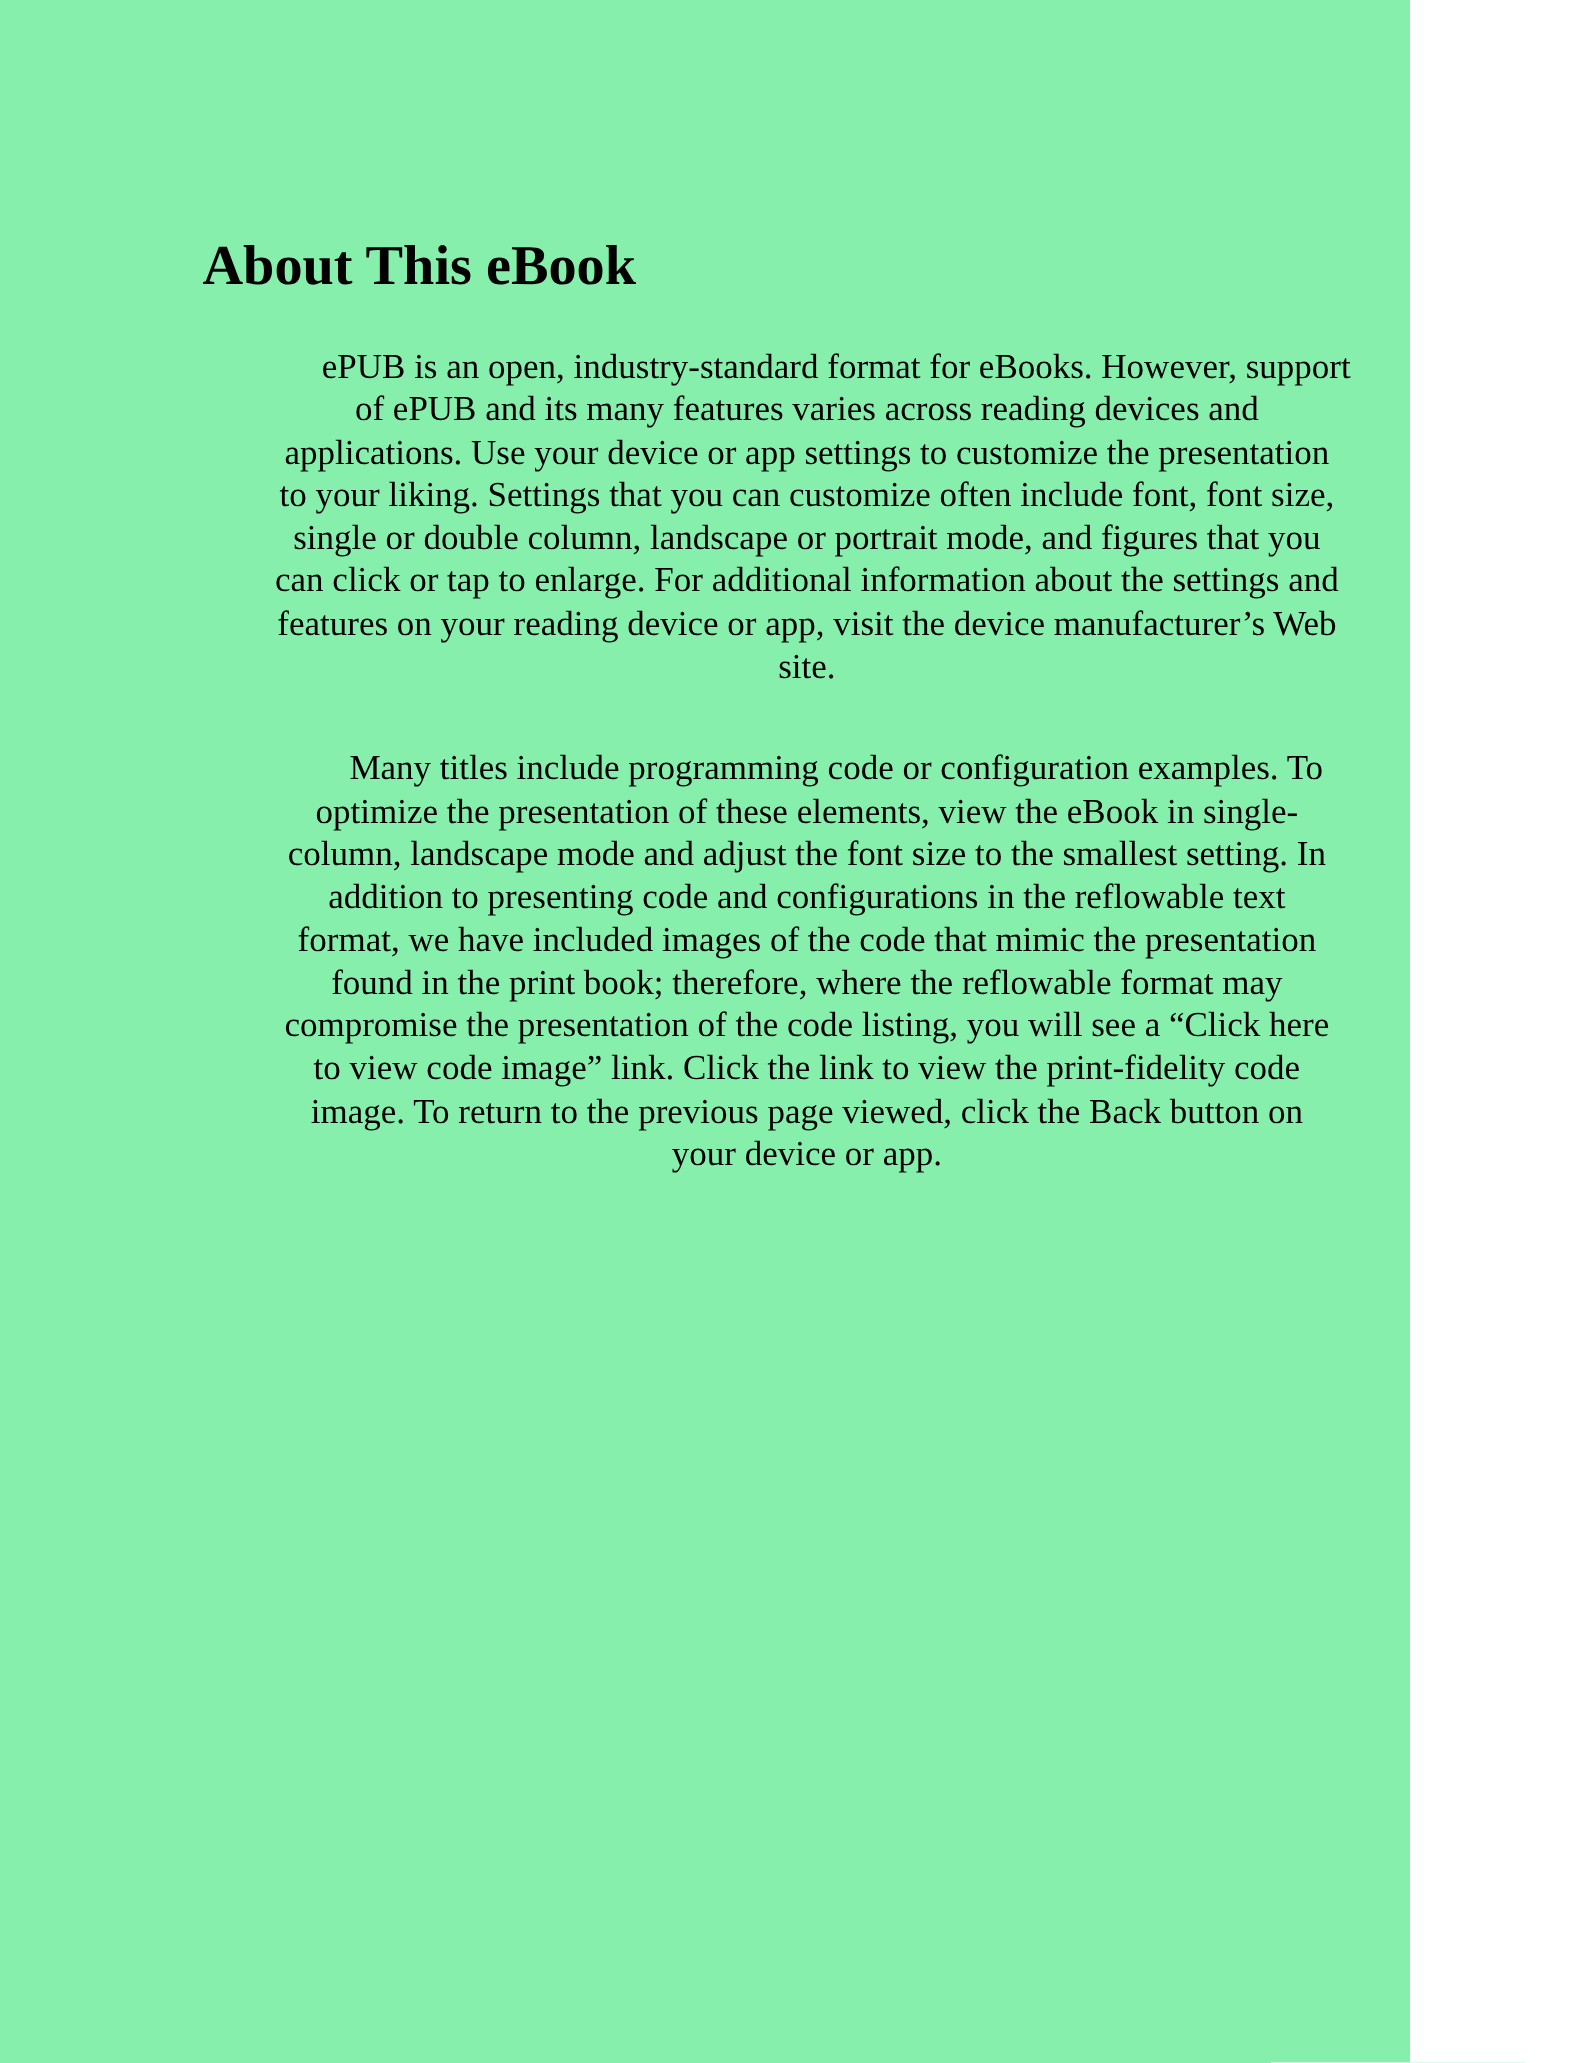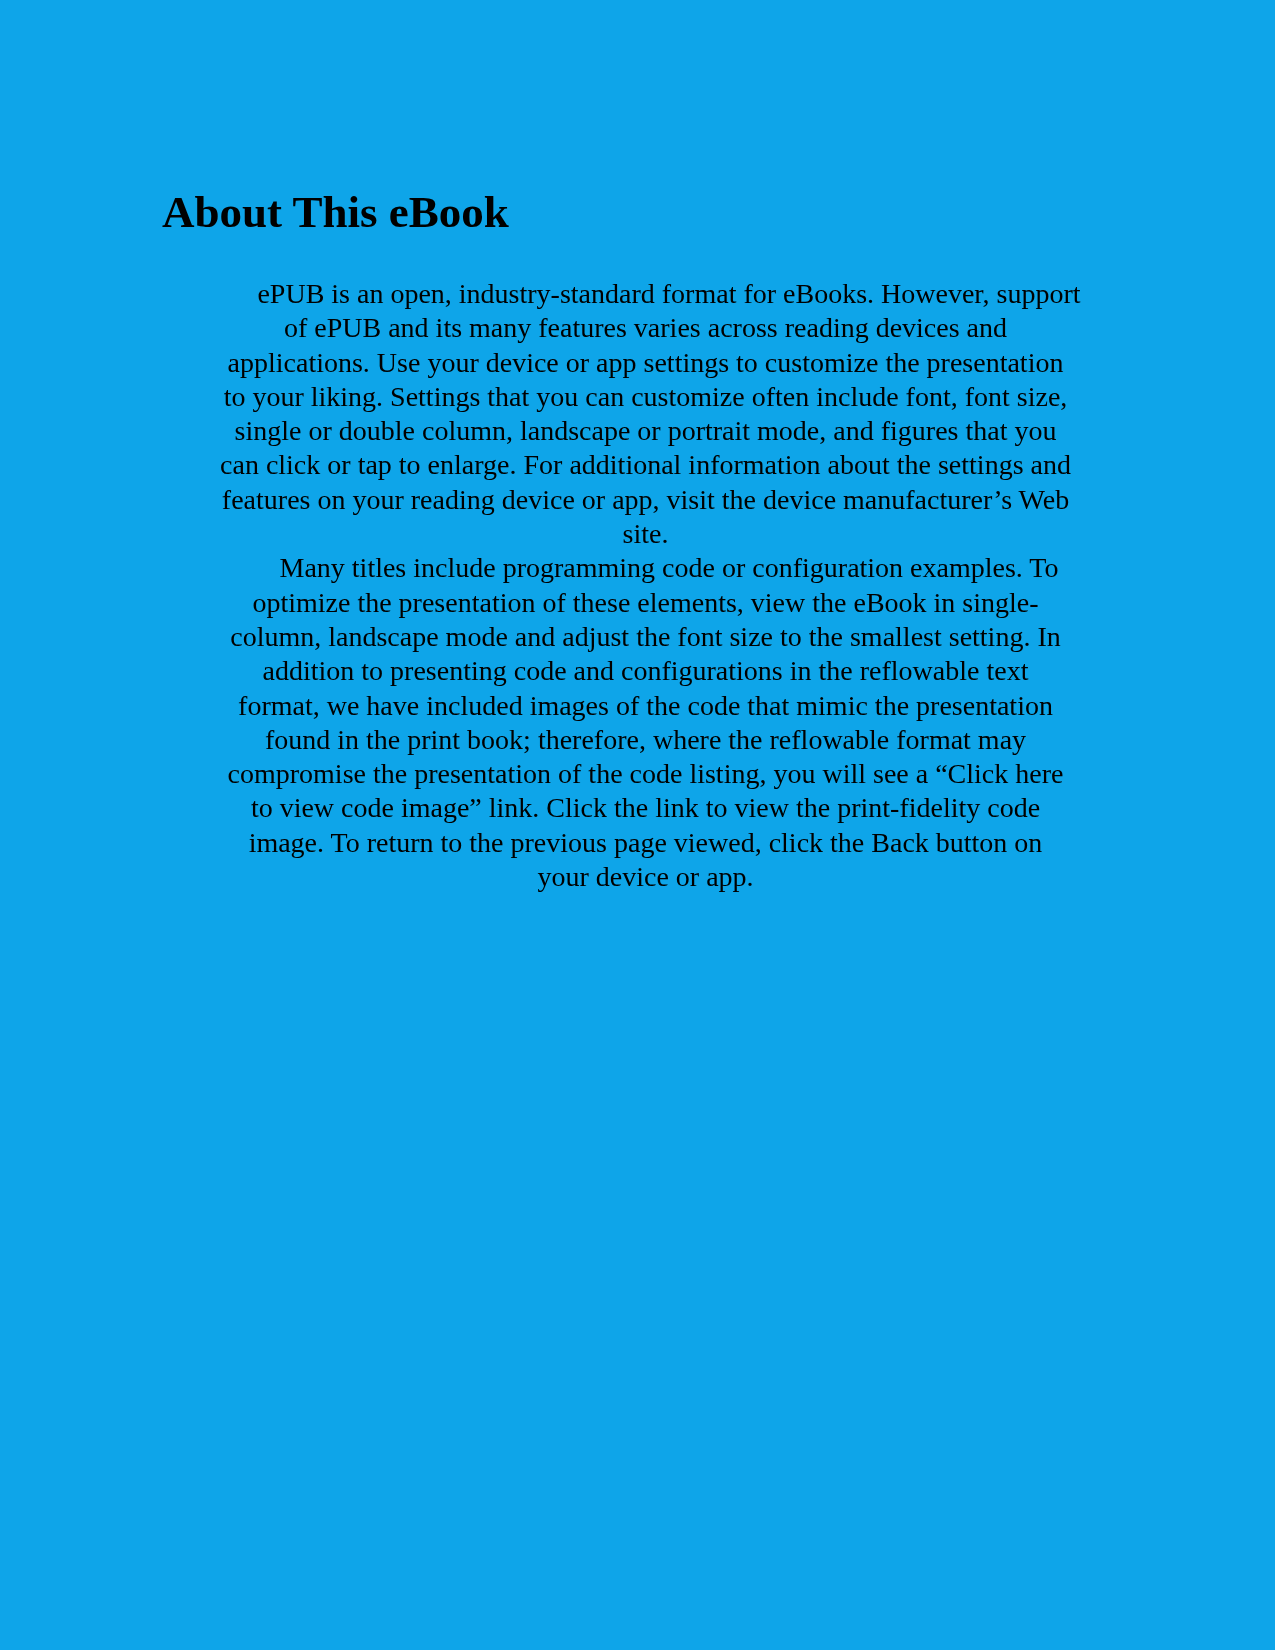--- a/index.html
+++ b/index.html
@@ -2,23 +2,23 @@
 <html><head>
 <meta charset="utf-8">
 <style>
   html, body {
     margin: 0;
     padding: 0;
     background: #ffffff;
   }
   .page {
     position: relative;
-    width: 1275px;
+    width: 1128px;
     height: 1650px;
-    background: #0ea5e9;
+    background: #86efac;
     overflow: hidden;
     font-family: "Liberation Serif", "DejaVu Serif", serif;
     color: #000000;
     text-decoration: underline;
   }
   .content {
     position: absolute;
     left: 148px;
     top: 0;
     width: 995px;
@@ -34,20 +34,21 @@
   p.para {
     font-size: 28px;
     line-height: 34.3px;
     margin: 0;
     text-indent: 47px;
     white-space: pre-line;
     text-align: center;
     color: #000000;
   }
   p.para + p.para {
+    margin-top: 47px;
   }
 </style>
 </head>
 <body>
 
 <div class="page">
   <div class="content">
     <h1 class="title">About This eBook</h1>
     <p class="para">ePUB is an open, industry-standard format for eBooks. However, support
 of ePUB and its many features varies across reading devices and

